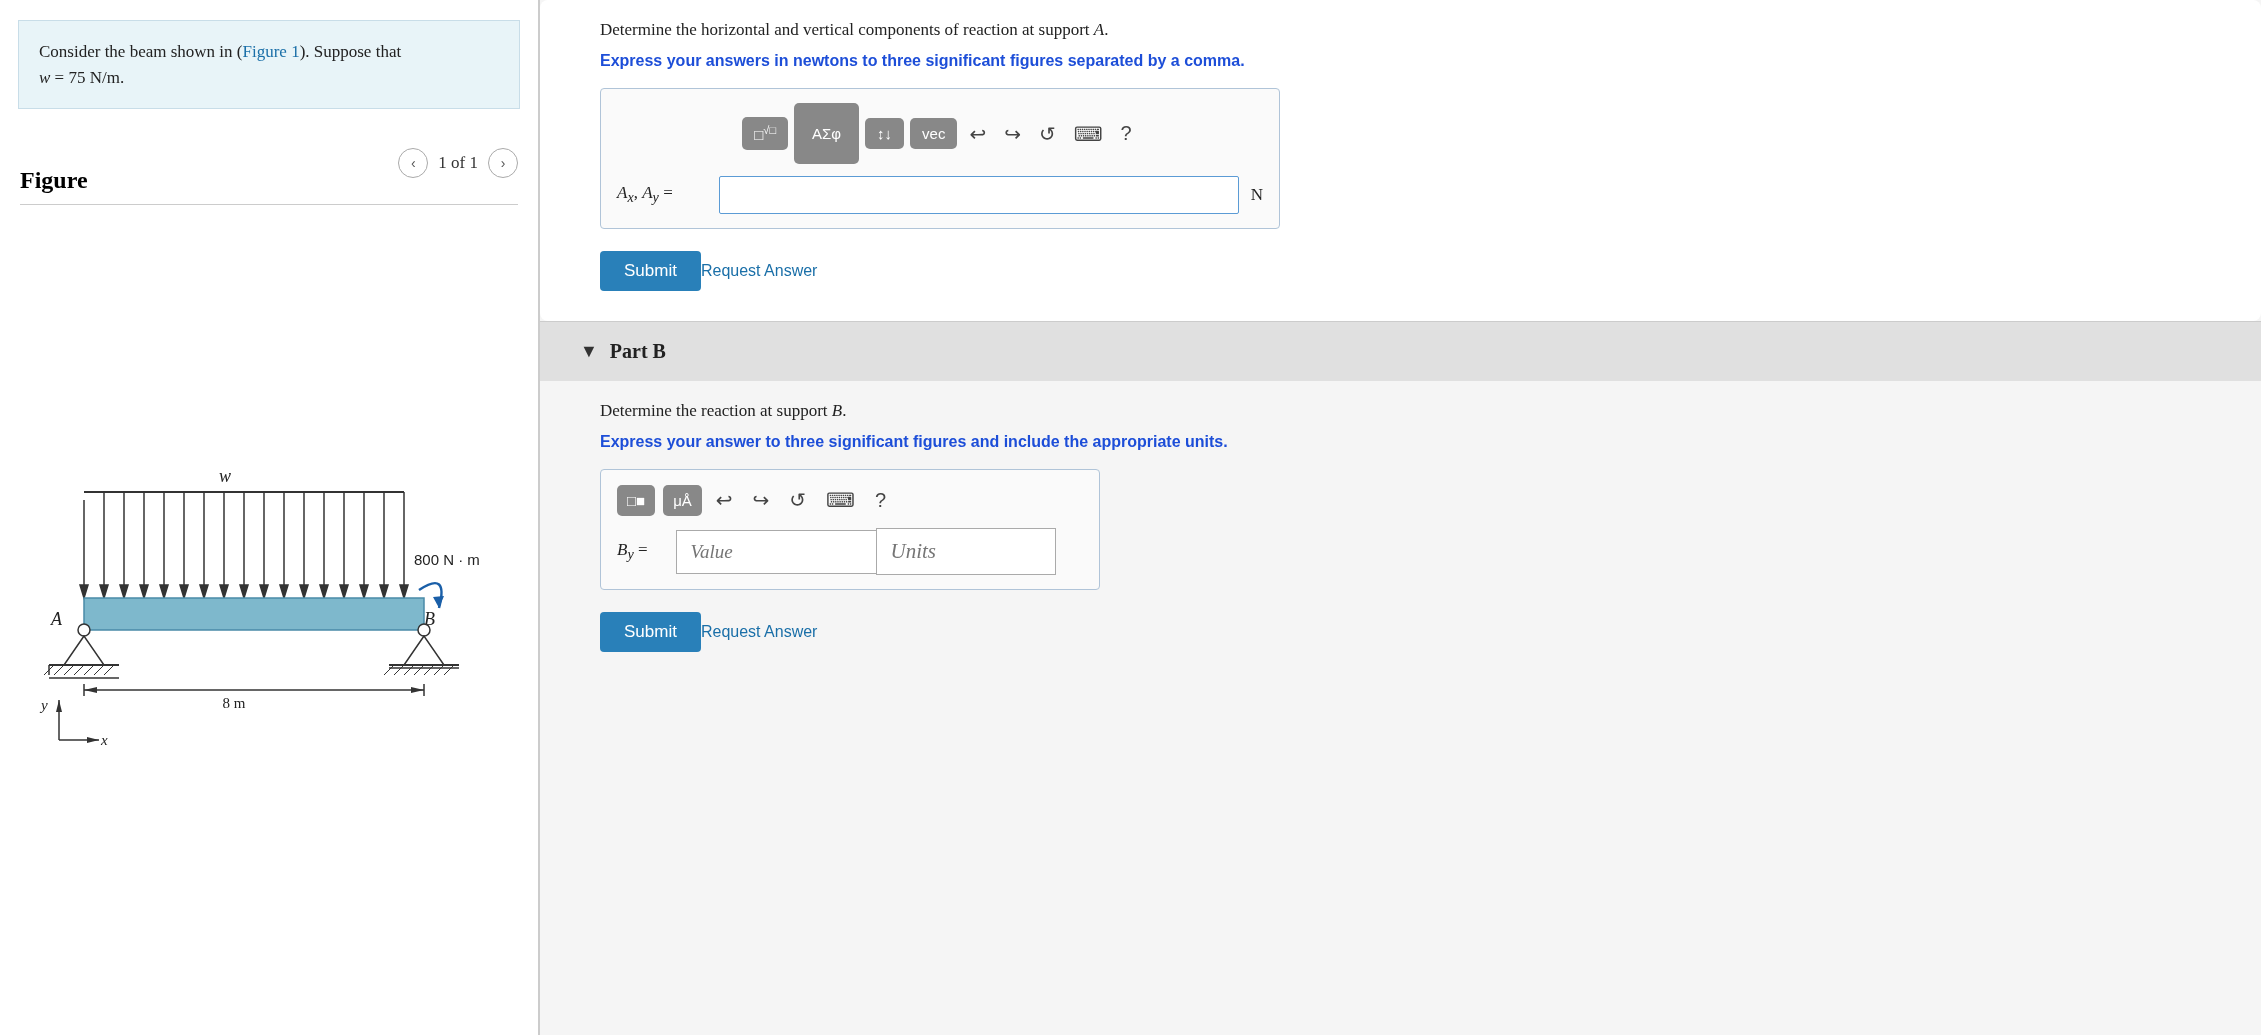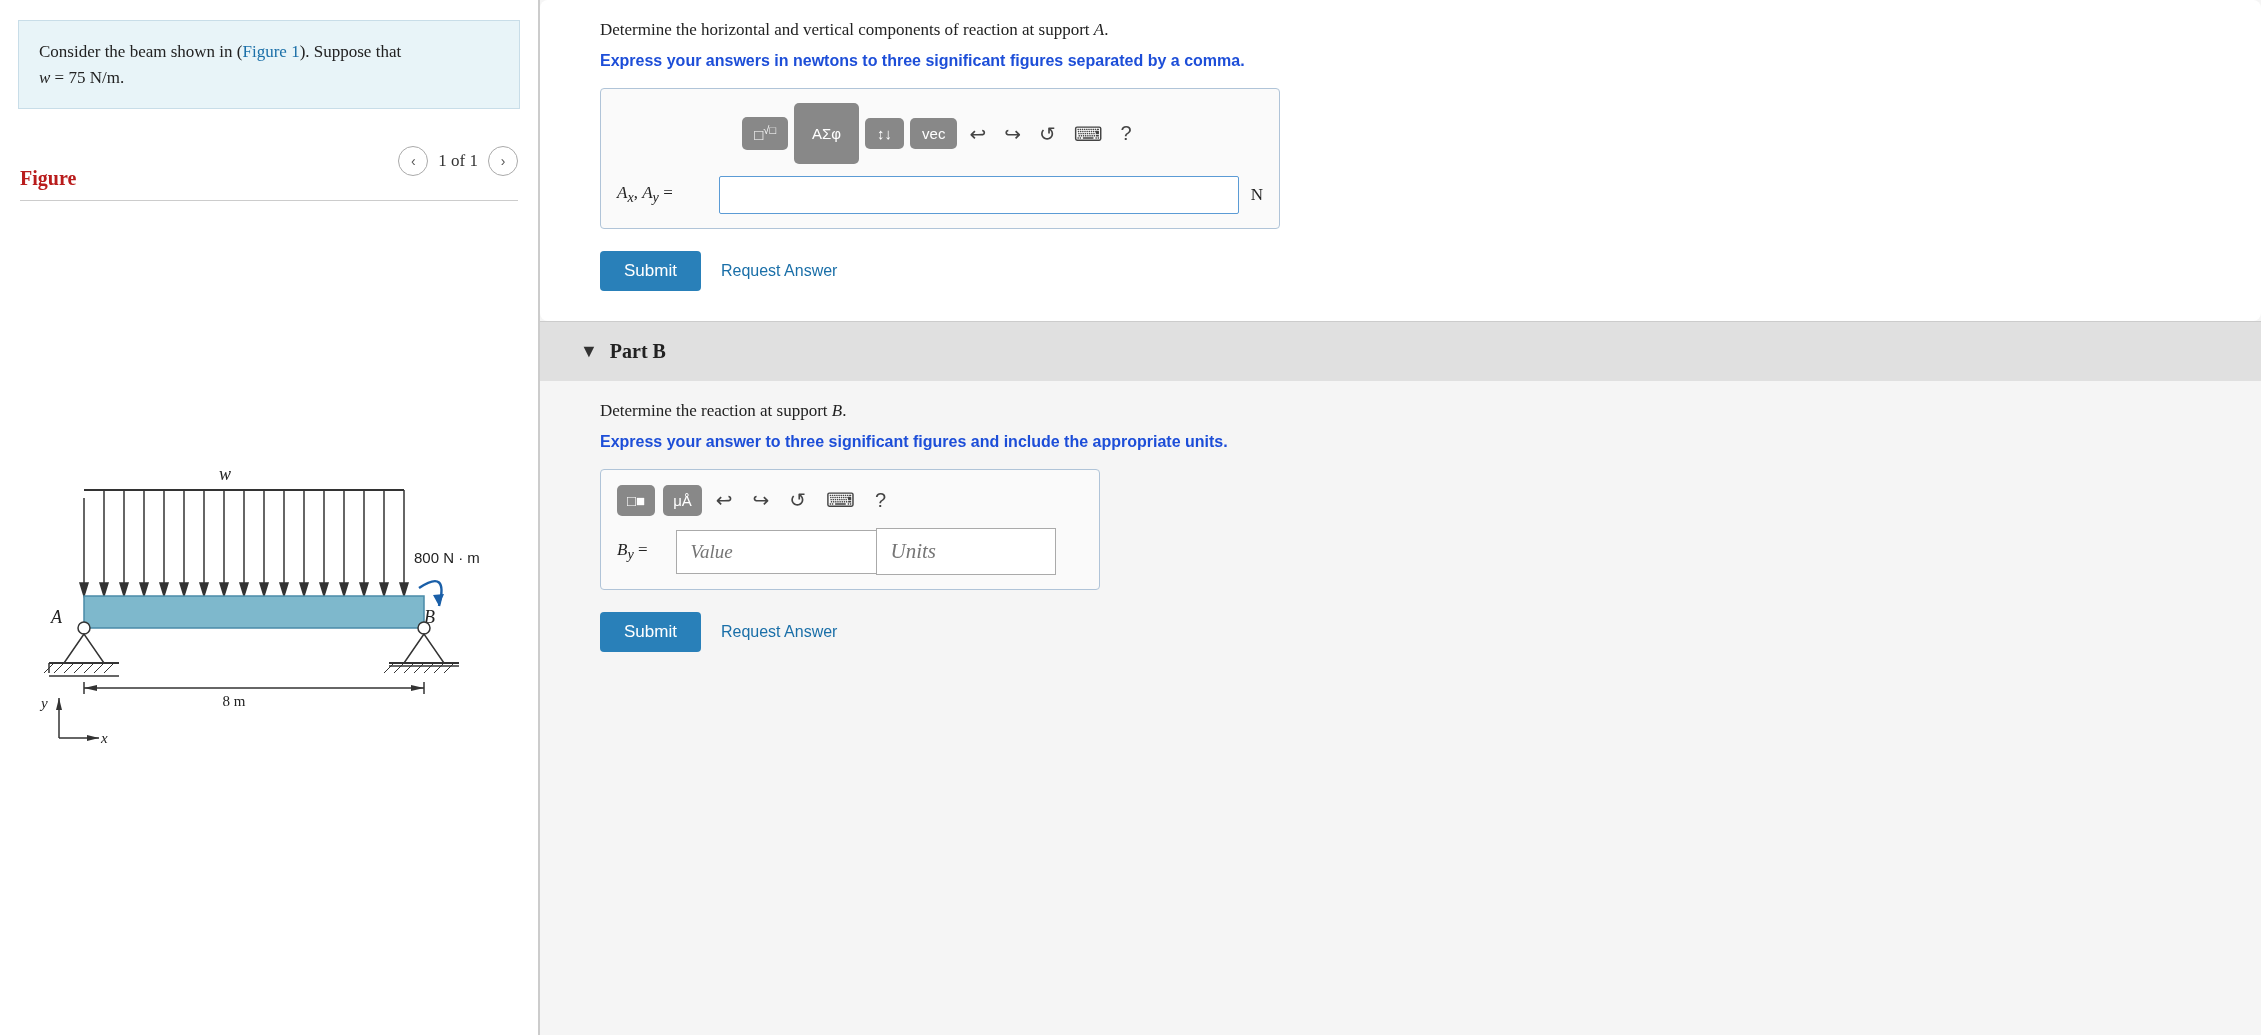--- a/index.html
+++ b/index.html
@@ -39,23 +39,23 @@
     }
 
     .figure-header {
       display: flex;
       align-items: center;
       justify-content: space-between;
       padding: 22px 20px 10px 20px;
     }
 
     .figure-label {
-      font-size: 20px;
+      font-size: 24px;
       font-weight: bold;
-      color: #b91c1c;
+      color: #000000;
       font-family: Georgia, serif;
       margin-top: 36px;
     }
 
     .figure-nav {
       display: flex;
       align-items: center;
       gap: 10px;
     }
 
@@ -281,21 +281,20 @@
       color: #aaa;
       font-family: Georgia, serif;
       width: 180px;
       background: #fff;
       outline: none;
     }
 
     .submit-row {
       display: flex;
       align-items: center;
-      gap: 20px;
       margin-top: 4px;
     }
 
     .submit-btn {
       background: #2980b9;
       color: #fff;
       border: none;
       border-radius: 4px;
       padding: 10px 24px;
       font-size: 17px;

